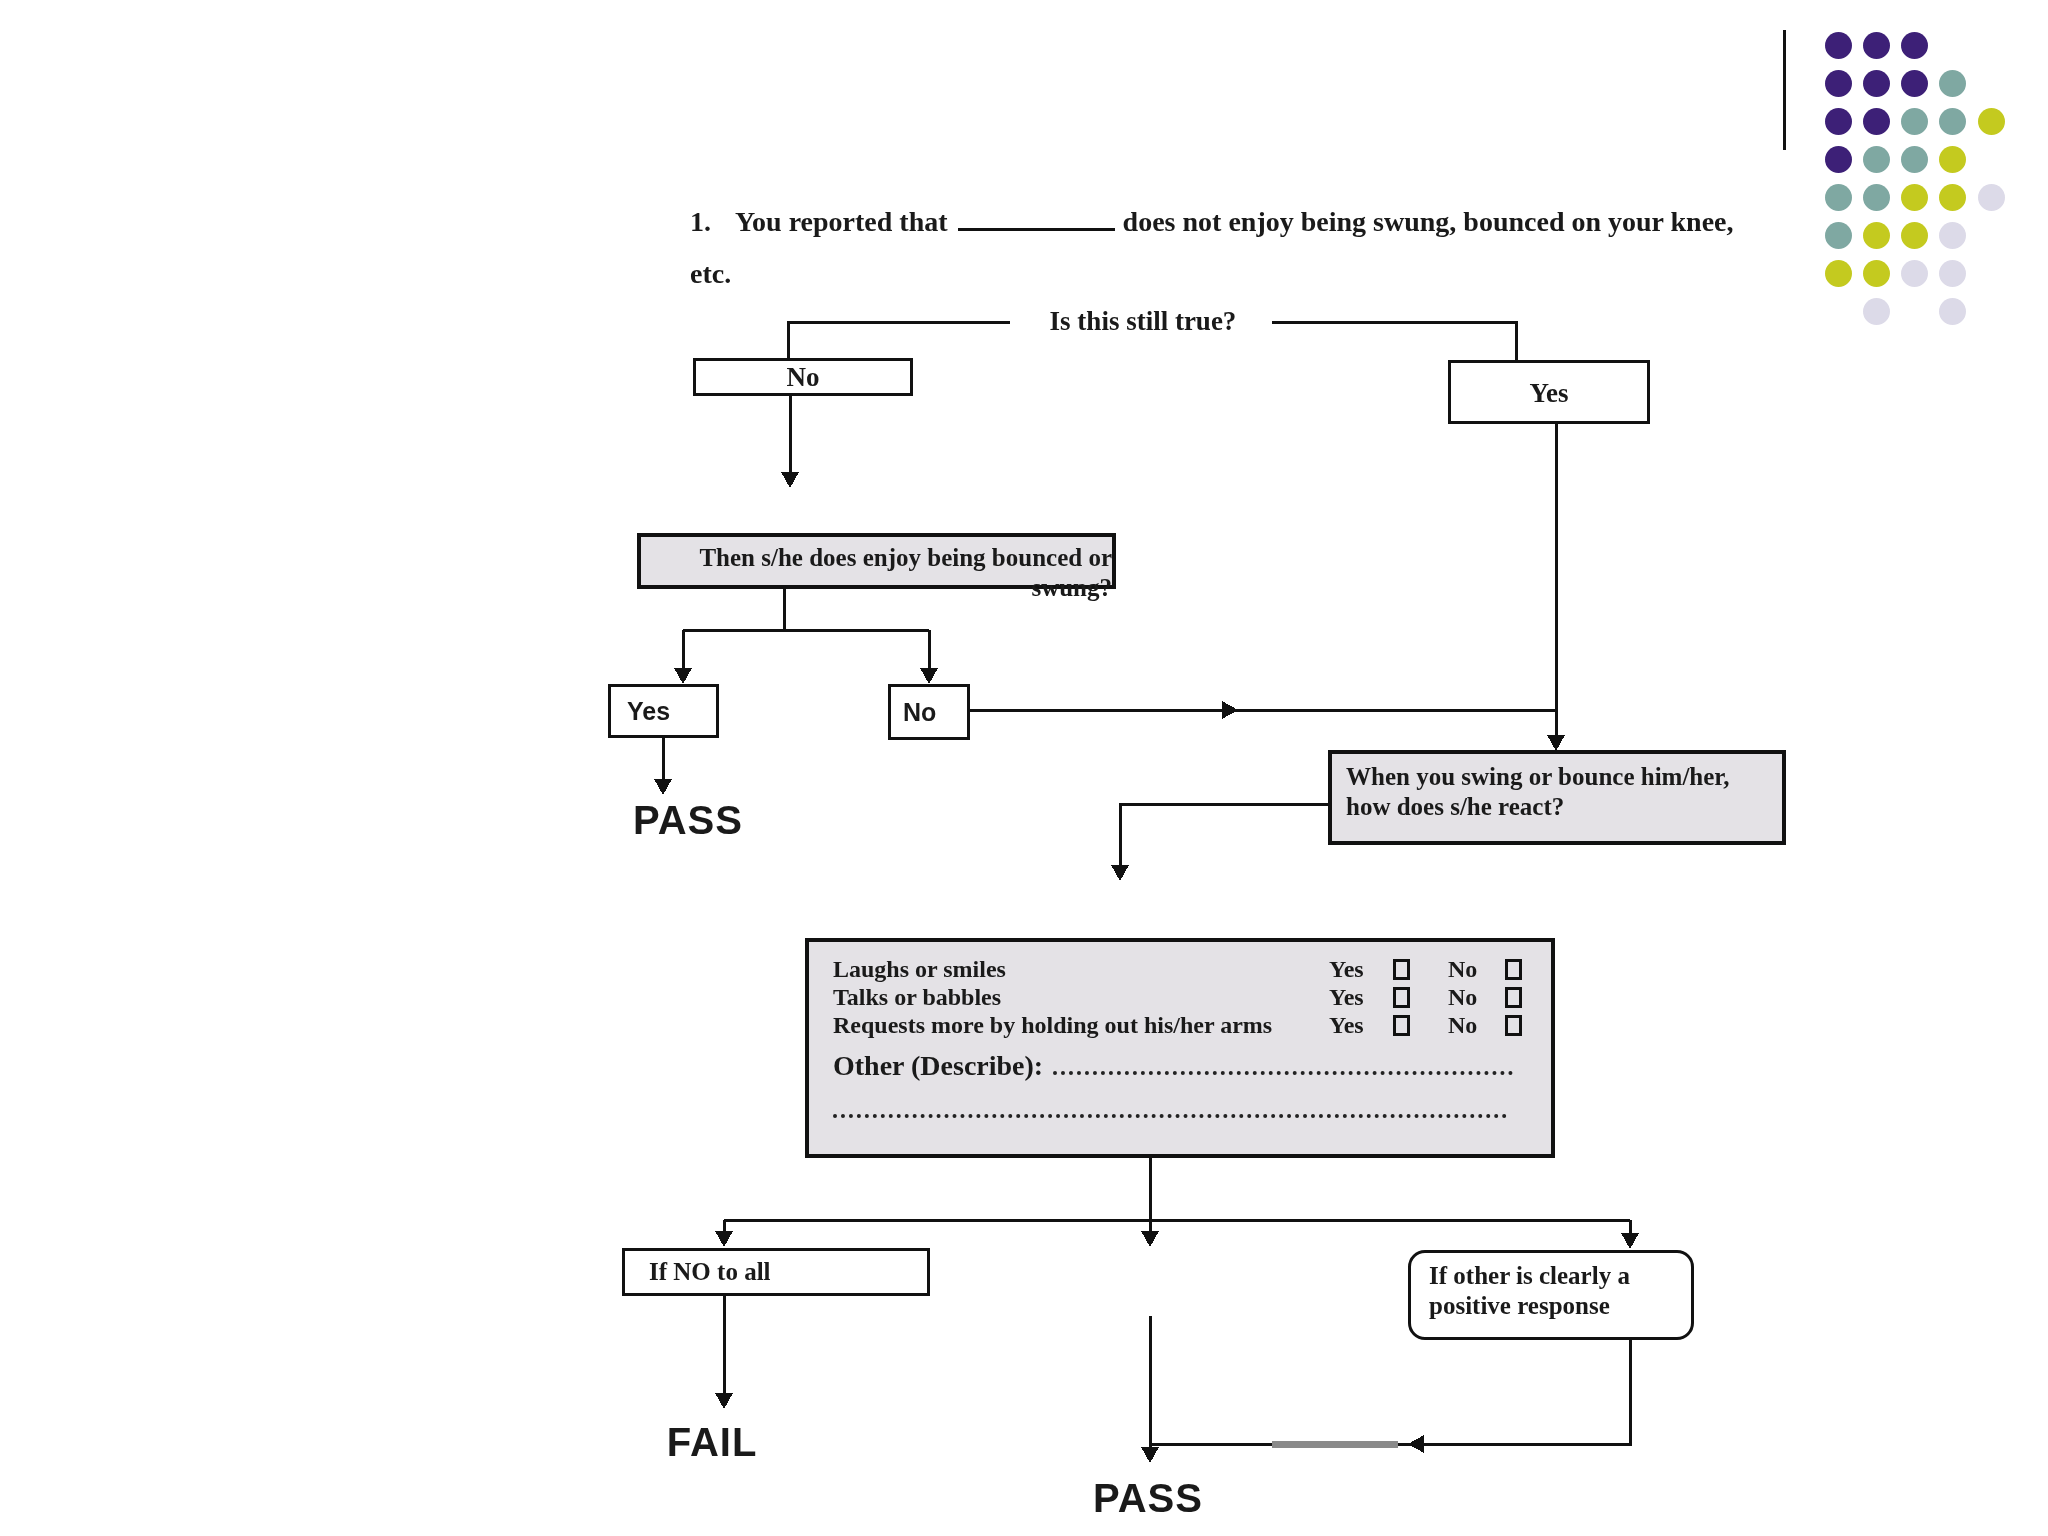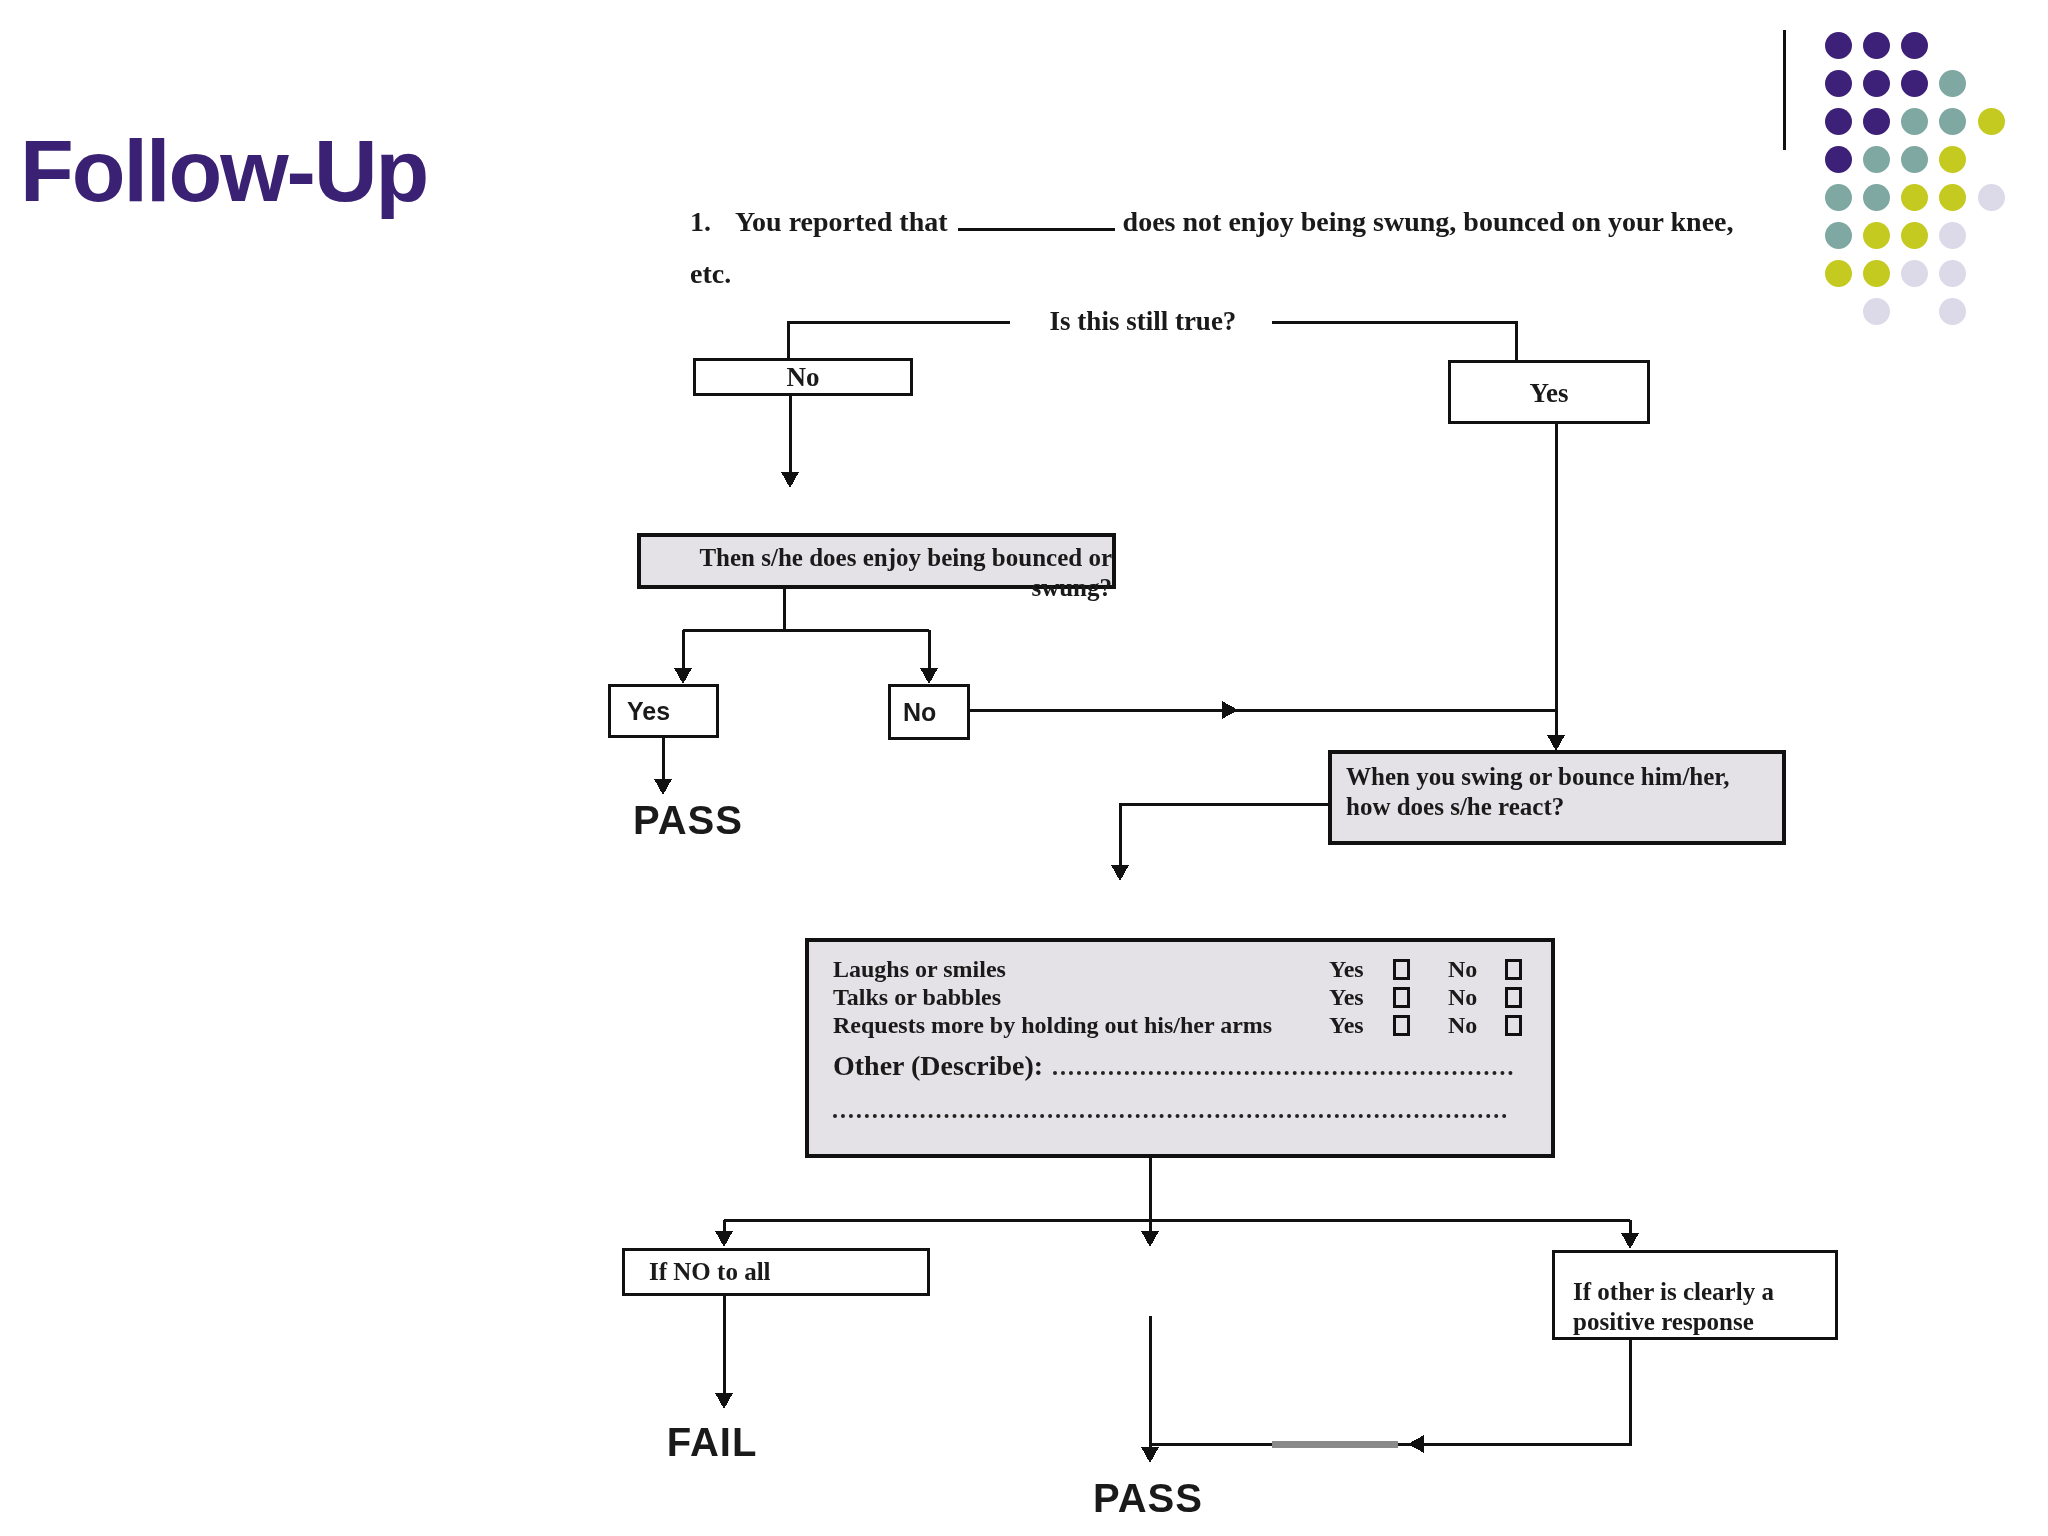--- a/index.html
+++ b/index.html
@@ -44,22 +44,22 @@
   #box-then{left:637px;top:485px;width:479px;height:56px;font-size:25px;text-align:right;
             line-height:30px;padding-top:6px;margin-top:48px;}
   #box-yes2{left:608px;top:684px;width:111px;height:54px;font-size:25px;line-height:48px;padding-left:16px;}
   #box-no2{left:888px;top:684px;width:82px;height:56px;font-size:25px;line-height:50px;padding-left:12px;}
   #box-react{left:1328px;top:750px;width:458px;height:95px;font-size:25px;line-height:30px;
              padding:8px 0 0 14px;}
   #box-options{left:805px;top:938px;width:750px;height:220px;}
   #box-ifno{left:622px;top:1248px;width:308px;height:48px;font-size:25px;line-height:42px;padding-left:24px;}
   #box-ifyes{left:1040px;top:1242px;width:246px;height:71px;font-size:25px;line-height:30px;
              padding:6px 0 0 16px;}
-  #box-ifother{left:1552px;top:1250px;width:286px;height:90px;font-size:25px;line-height:30px;
-               padding:24px 0 0 18px;}
+  #box-ifother{left:1408px;top:1250px;width:286px;height:90px;font-size:25px;line-height:30px;
+               padding:8px 0 0 18px;border-radius:17px;}
 
   
   .opt-row{position:absolute;left:24px;height:30px;width:710px;}
   .opt-label{position:absolute;left:0;font-size:24px;font-weight:bold;}
   .opt-yes{position:absolute;left:496px;font-size:24px;font-weight:bold;}
   .opt-no{position:absolute;left:615px;font-size:24px;font-weight:bold;}
   .checkbox{position:absolute;top:3px;width:17px;height:21px;border:3px solid #111;
             box-sizing:border-box;background:transparent;}
   .cb1{left:560px;}
   .cb2{left:672px;}
@@ -68,21 +68,20 @@
   .dotfill{flex:1;border-bottom:4px dotted #222;margin:0 0 7px 2px;height:1px;}
   .dotline2{position:absolute;left:24px;right:44px;top:172px;border-bottom:4px dotted #222;}
 
   svg.wires{position:absolute;left:0;top:0;}
 </style>
 </head>
 <body>
 
 <div class="slide">
 
-  <h1 class="title">Follow-Up</h1>
 
   <div class="vline"></div>
   <div id="dots">
       <div class="dot" style="left: 1824.5px; top: 31.5px; background: rgb(61, 32, 119);"></div>
       <div class="dot" style="left: 1862.75px; top: 31.5px; background: rgb(61, 32, 119);"></div>
       <div class="dot" style="left: 1901px; top: 31.5px; background: rgb(61, 32, 119);"></div>
       <div class="dot" style="left: 1824.5px; top: 69.5px; background: rgb(61, 32, 119);"></div>
       <div class="dot" style="left: 1862.75px; top: 69.5px; background: rgb(61, 32, 119);"></div>
       <div class="dot" style="left: 1901px; top: 69.5px; background: rgb(61, 32, 119);"></div>
       <div class="dot" style="left: 1939.25px; top: 69.5px; background: rgb(127, 168, 162);"></div>

